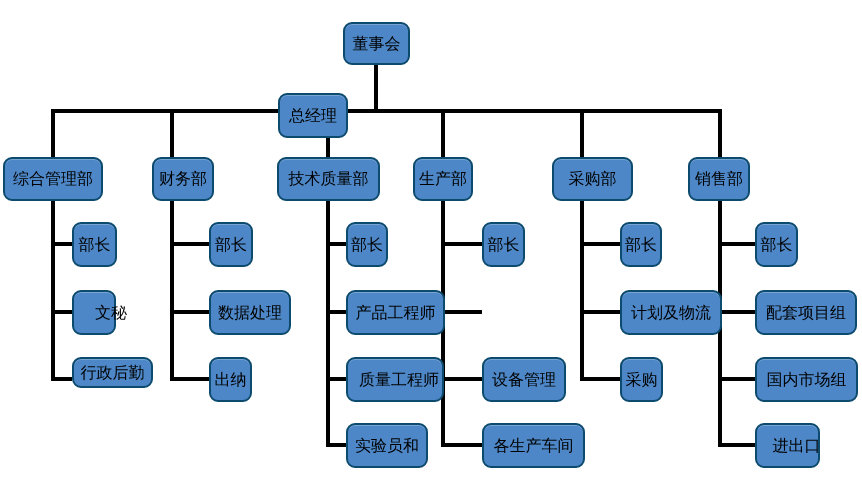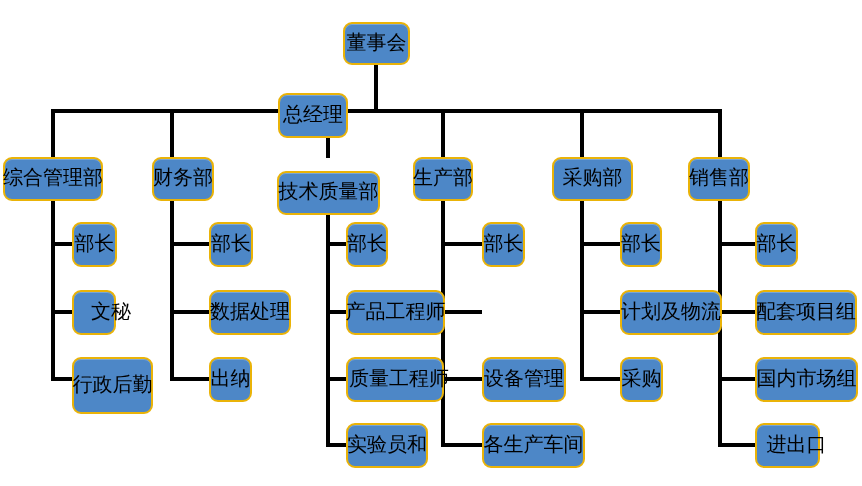--- a/index.html
+++ b/index.html
@@ -17,32 +17,31 @@
   .line {
     position: absolute;
     background: #000000;
     z-index: 1;
   }
   .node {
     position: absolute;
     z-index: 2;
     box-sizing: border-box;
     background: #4d87c7;
-    border: 2px solid #eab308;
+    border: 2px solid #0c4a6e;
     border-radius: 9px;
     color: #000000;
-    font-size: 20px;
+    font-size: 16px;
     line-height: 1;
     display: flex;
     align-items: center;
     justify-content: center;
     text-align: center;
     white-space: nowrap;
     box-shadow: inset 0 1px 0 rgba(255,255,255,0.25);
-    font-family: Liberation Mono, monospace;
   }
 </style>
 </head>
 <body>
 
 <div class="canvas">
 
   <div class="line" style="left:374px; top:64px; width:4px; height:49px;"></div>
   <div class="line" style="left:51px; top:109px; width:671px; height:4px;"></div>
 
@@ -85,28 +84,28 @@
   <div class="line" style="left:718px; top:242px; width:37px; height:4px;"></div>
   <div class="line" style="left:718px; top:310px; width:37px; height:4px;"></div>
   <div class="line" style="left:718px; top:377px; width:37px; height:4px;"></div>
   <div class="line" style="left:718px; top:443px; width:37px; height:4px;"></div>
 
   <div class="node" style="left:343px; top:22px; width:67px; height:43px;">董事会</div>
   <div class="node" style="left:278px; top:93px; width:70px; height:45px;">总经理</div>
 
   <div class="node" style="left:3px;   top:157px; width:100px; height:44px;">综合管理部</div>
   <div class="node" style="left:152px; top:157px; width:62px;  height:44px;">财务部</div>
-  <div class="node" style="left:277px; top:171px; width:103px; height:44px;">技术质量部</div>
+  <div class="node" style="left:277px; top:157px; width:103px; height:44px;">技术质量部</div>
   <div class="node" style="left:413px; top:157px; width:60px;  height:44px;">生产部</div>
   <div class="node" style="left:552px; top:157px; width:81px;  height:44px;">采购部</div>
   <div class="node" style="left:688px; top:157px; width:62px;  height:44px;">销售部</div>
 
   <div class="node" style="left:72px; top:222px; width:45px; height:45px;">部长</div>
   <div class="node" style="left:72px; top:290px; width:44px; height:45px;padding-left:34px;">文秘</div>
-  <div class="node" style="left:72px; top:357px; width:81px; height:57px;">行政后勤</div>
+  <div class="node" style="left:72px; top:357px; width:81px; height:31px;">行政后勤</div>
 
   <div class="node" style="left:209px; top:222px; width:44px; height:45px;">部长</div>
   <div class="node" style="left:209px; top:290px; width:82px; height:45px;">数据处理</div>
   <div class="node" style="left:209px; top:357px; width:43px; height:45px;">出纳</div>
 
   <div class="node" style="left:346px; top:222px; width:42px; height:45px;">部长</div>
   <div class="node" style="left:346px; top:290px; width:99px; height:45px;">产品工程师</div>
   <div class="node" style="left:346px; top:357px; width:98px; height:45px;padding-left:8px;">质量工程师</div>
   <div class="node" style="left:346px; top:423px; width:82px; height:45px;">实验员和</div>
 

